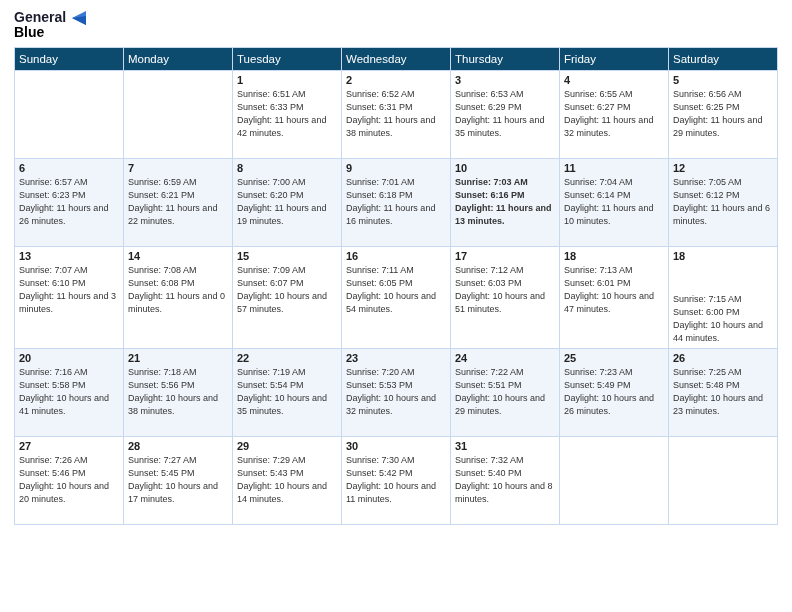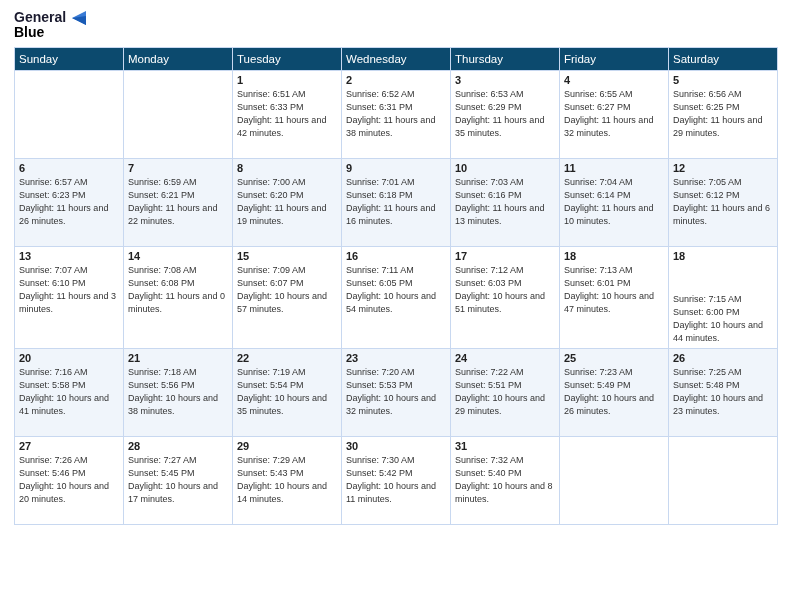--- a/index.html
+++ b/index.html
@@ -174,21 +174,21 @@
 Daylight: 11 hours and 19 minutes.</div>
           </td>
           <td>
             <span class="day-num">9</span>
             <div class="day-info" style="white-space: pre-line;">Sunrise: 7:01 AM
 Sunset: 6:18 PM
 Daylight: 11 hours and 16 minutes.</div>
           </td>
           <td>
             <span class="day-num">10</span>
-            <div class="day-info" style="white-space: pre-line;">Sunrise: 7:03 AM
+            <div class="day-info" style="white-space: pre-line; font-weight: bold;">Sunrise: 7:03 AM
 Sunset: 6:16 PM
 Daylight: 11 hours and 13 minutes.</div>
           </td>
           <td>
             <span class="day-num">11</span>
             <div class="day-info" style="white-space: pre-line;">Sunrise: 7:04 AM
 Sunset: 6:14 PM
 Daylight: 11 hours and 10 minutes.</div>
           </td>
           <td>

